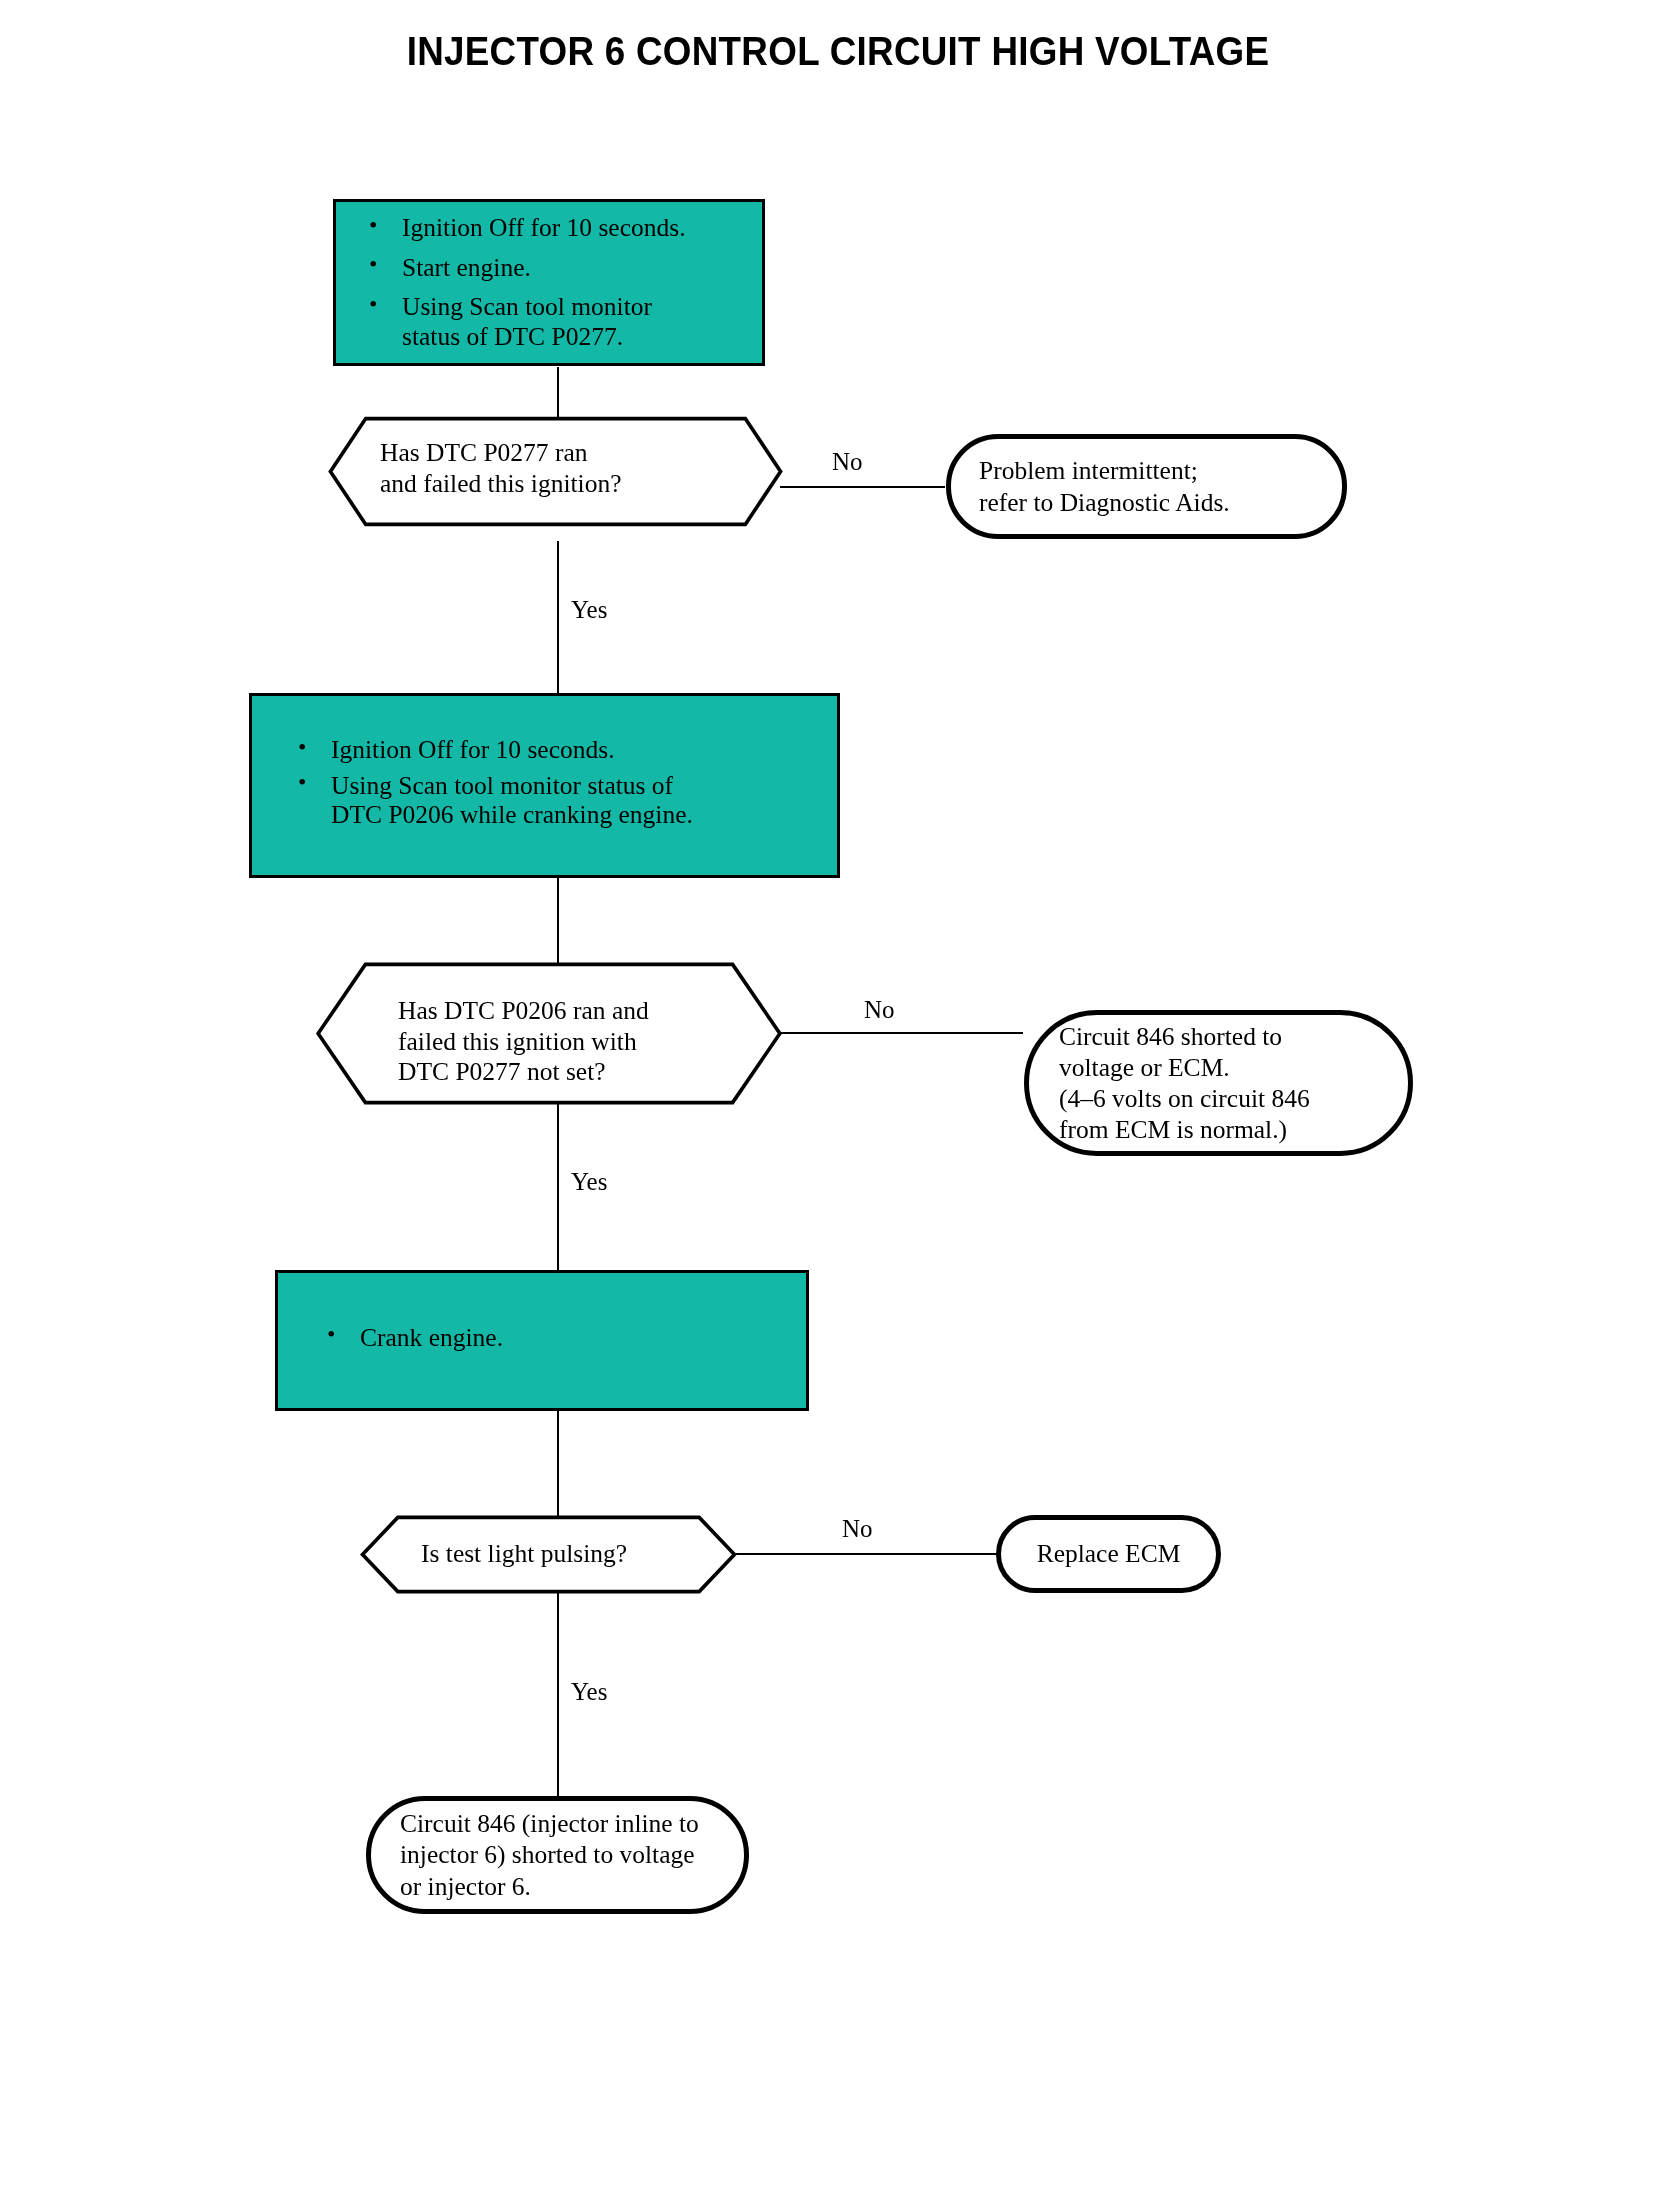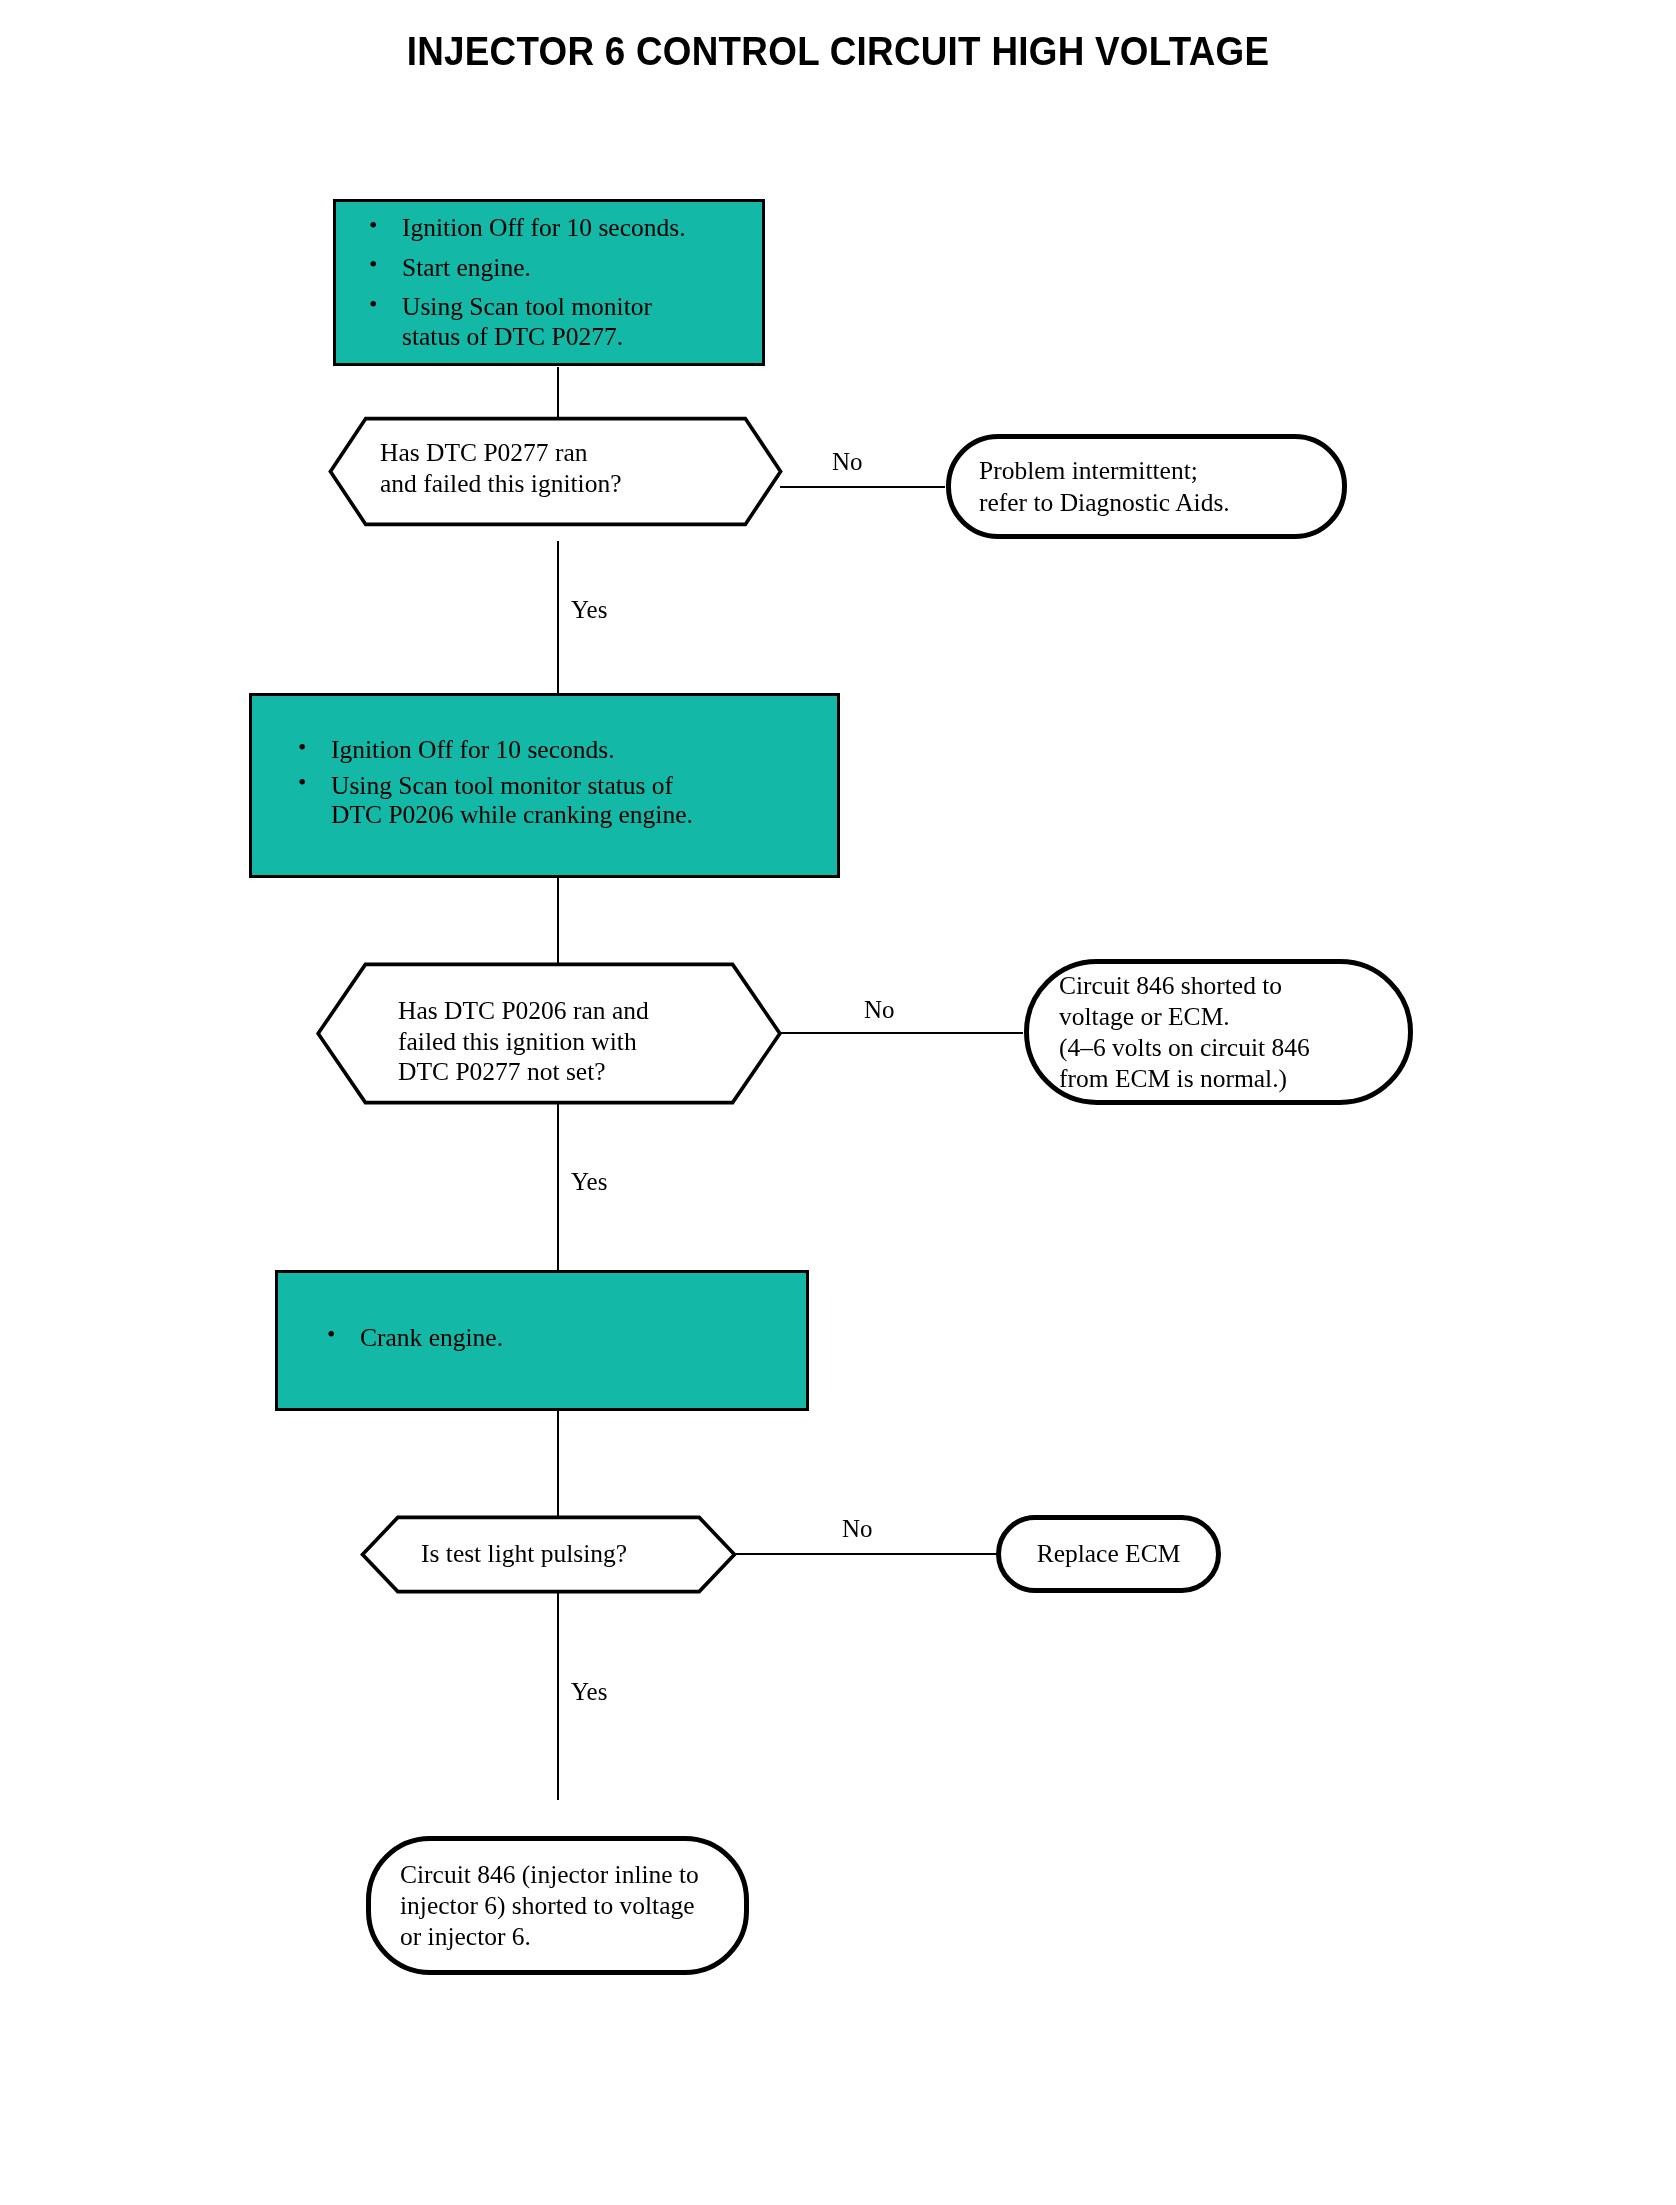--- a/index.html
+++ b/index.html
@@ -169,21 +169,21 @@
       <polygon points="4,118 82,4 688,4 766,118 688,232 82,232" fill="#ffffff" stroke="#000000" stroke-width="6"></polygon>
     </svg>
     <div class="decision-text" style="left:83px; top:34px; width:328px;">Has DTC P0206 ran and
 failed this ignition with
 DTC P0277 not set?</div>
   </div>
 
   <div class="hline" style="left:780px; top:1032px; width:243px;"></div>
   <div class="edge-label" style="left:864px; top:997px;">No</div>
 
-  <div class="node terminal" style="left:1024px; top:959px; width:389px; height:146px; border-radius:73px; padding:0 24px 0 30px;">
+  <div class="node terminal" style="left:1024px; top:1010px; width:389px; height:146px; border-radius:73px; padding:0 24px 0 30px;">
     <p>Circuit 846 shorted to
 voltage or ECM.
 (4–6 volts on circuit 846
 from ECM is normal.)</p>
   </div>
 
   <div class="vline" style="left:557px; top:1104px; height:167px;"></div>
   <div class="edge-label" style="left:571px; top:1169px;">Yes</div>
 
   <div class="node process" style="left:275px; top:1270px; width:534px; height:141px; padding:16px 13.4px 16px 44px;">
@@ -204,20 +204,20 @@
   <div class="hline" style="left:734px; top:1553px; width:263px;"></div>
   <div class="edge-label" style="left:842px; top:1516px;">No</div>
 
   <div class="node terminal" style="left:996px; top:1515px; width:225px; height:78px; border-radius:39px; padding:0 14.6px; align-items:center;">
     <p style="text-align:center; width:100%;">Replace ECM</p>
   </div>
 
   <div class="vline" style="left:557px; top:1593px; height:207px;"></div>
   <div class="edge-label" style="left:571px; top:1679px;">Yes</div>
 
-  <div class="node terminal" style="left:366px; top:1796px; width:383px; height:139px; border-radius:64px; padding:0 22px 0 29px;margin-top:40px;">
+  <div class="node terminal" style="left:366px; top:1796px; width:383px; height:118px; border-radius:64px; padding:0 22px 0 29px;">
     <p>Circuit 846 (injector inline to
 injector 6) shorted to voltage
 or injector 6.</p>
   </div>
 
 </div>
 
 
 </body></html>

